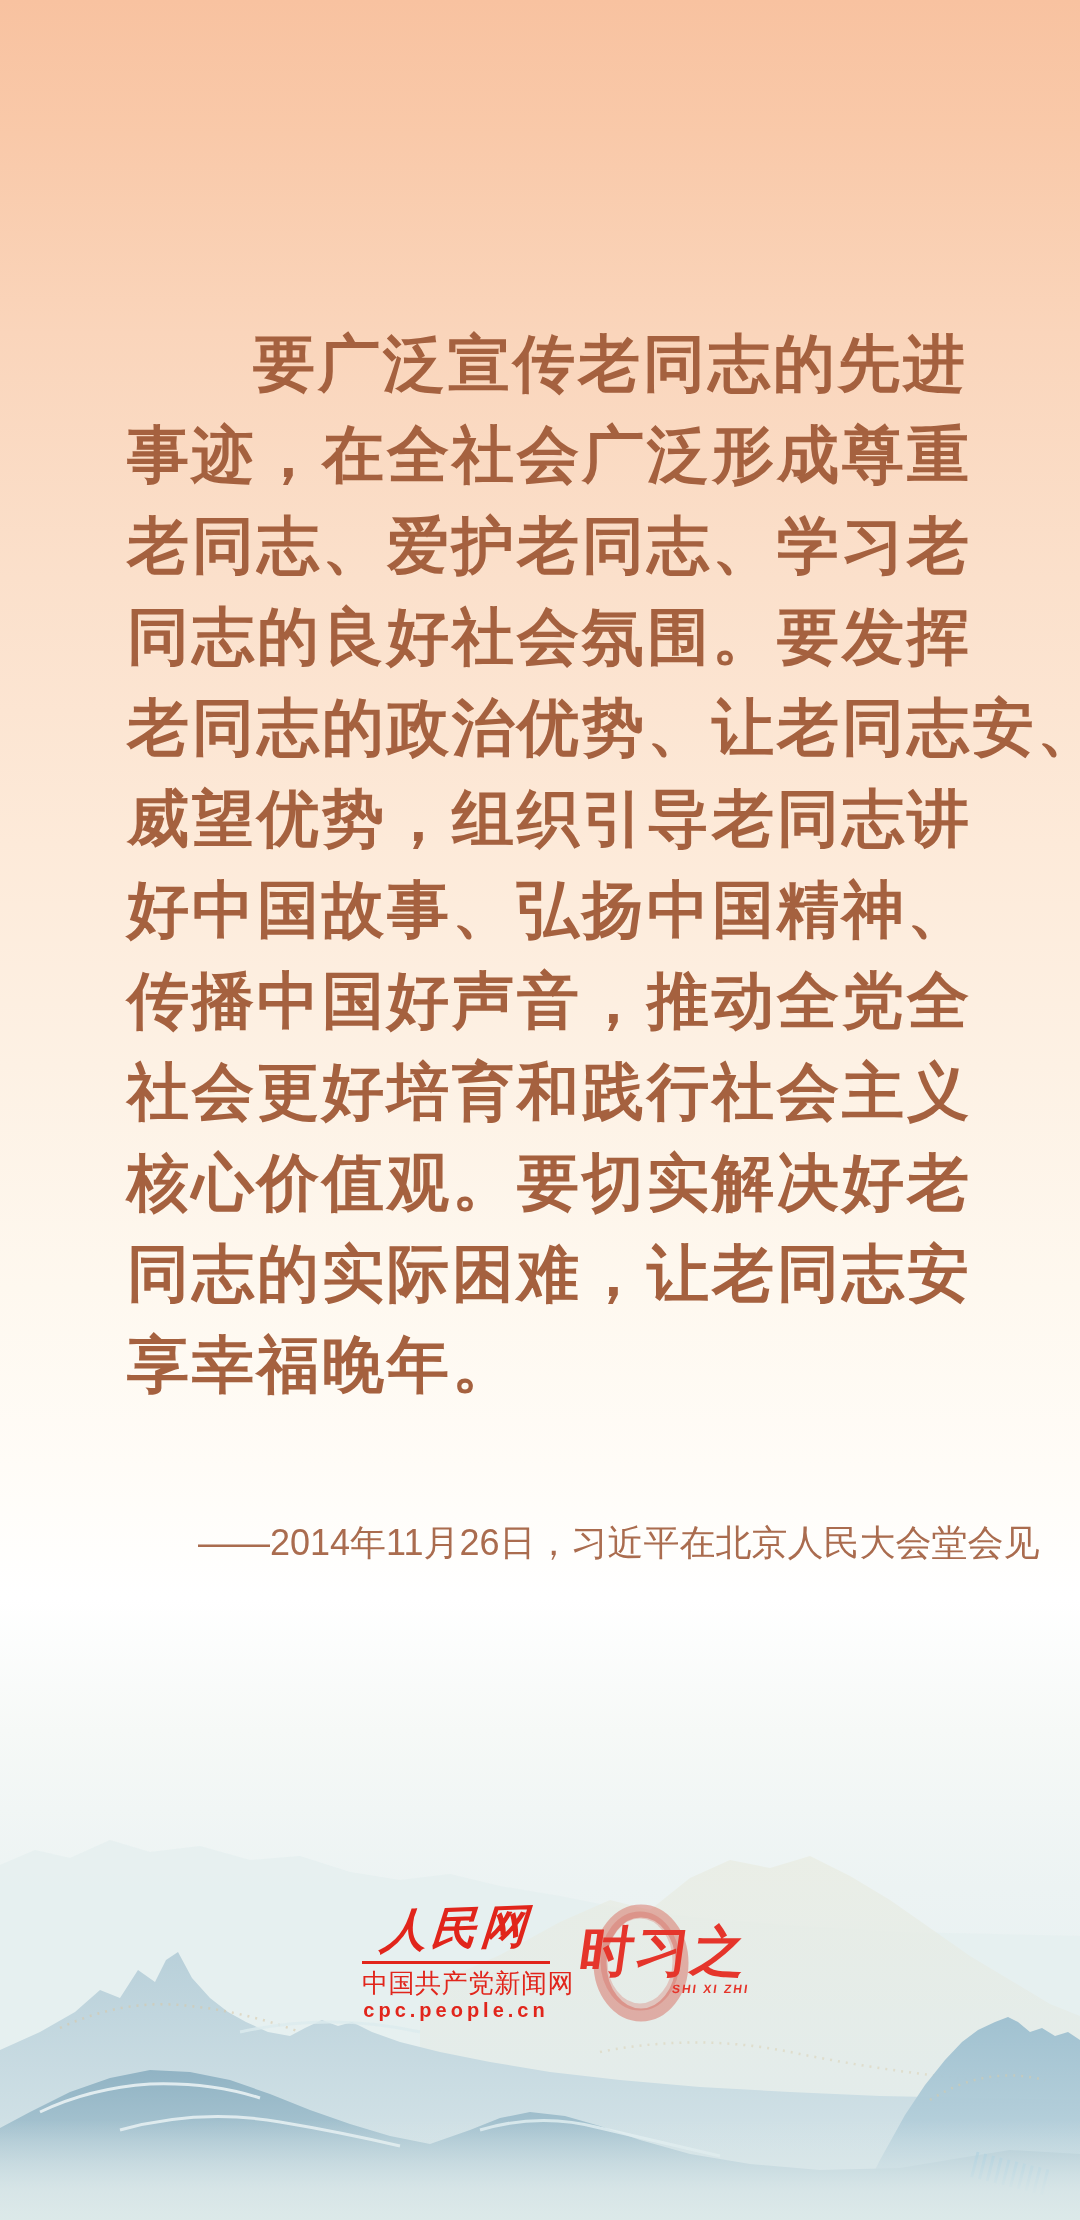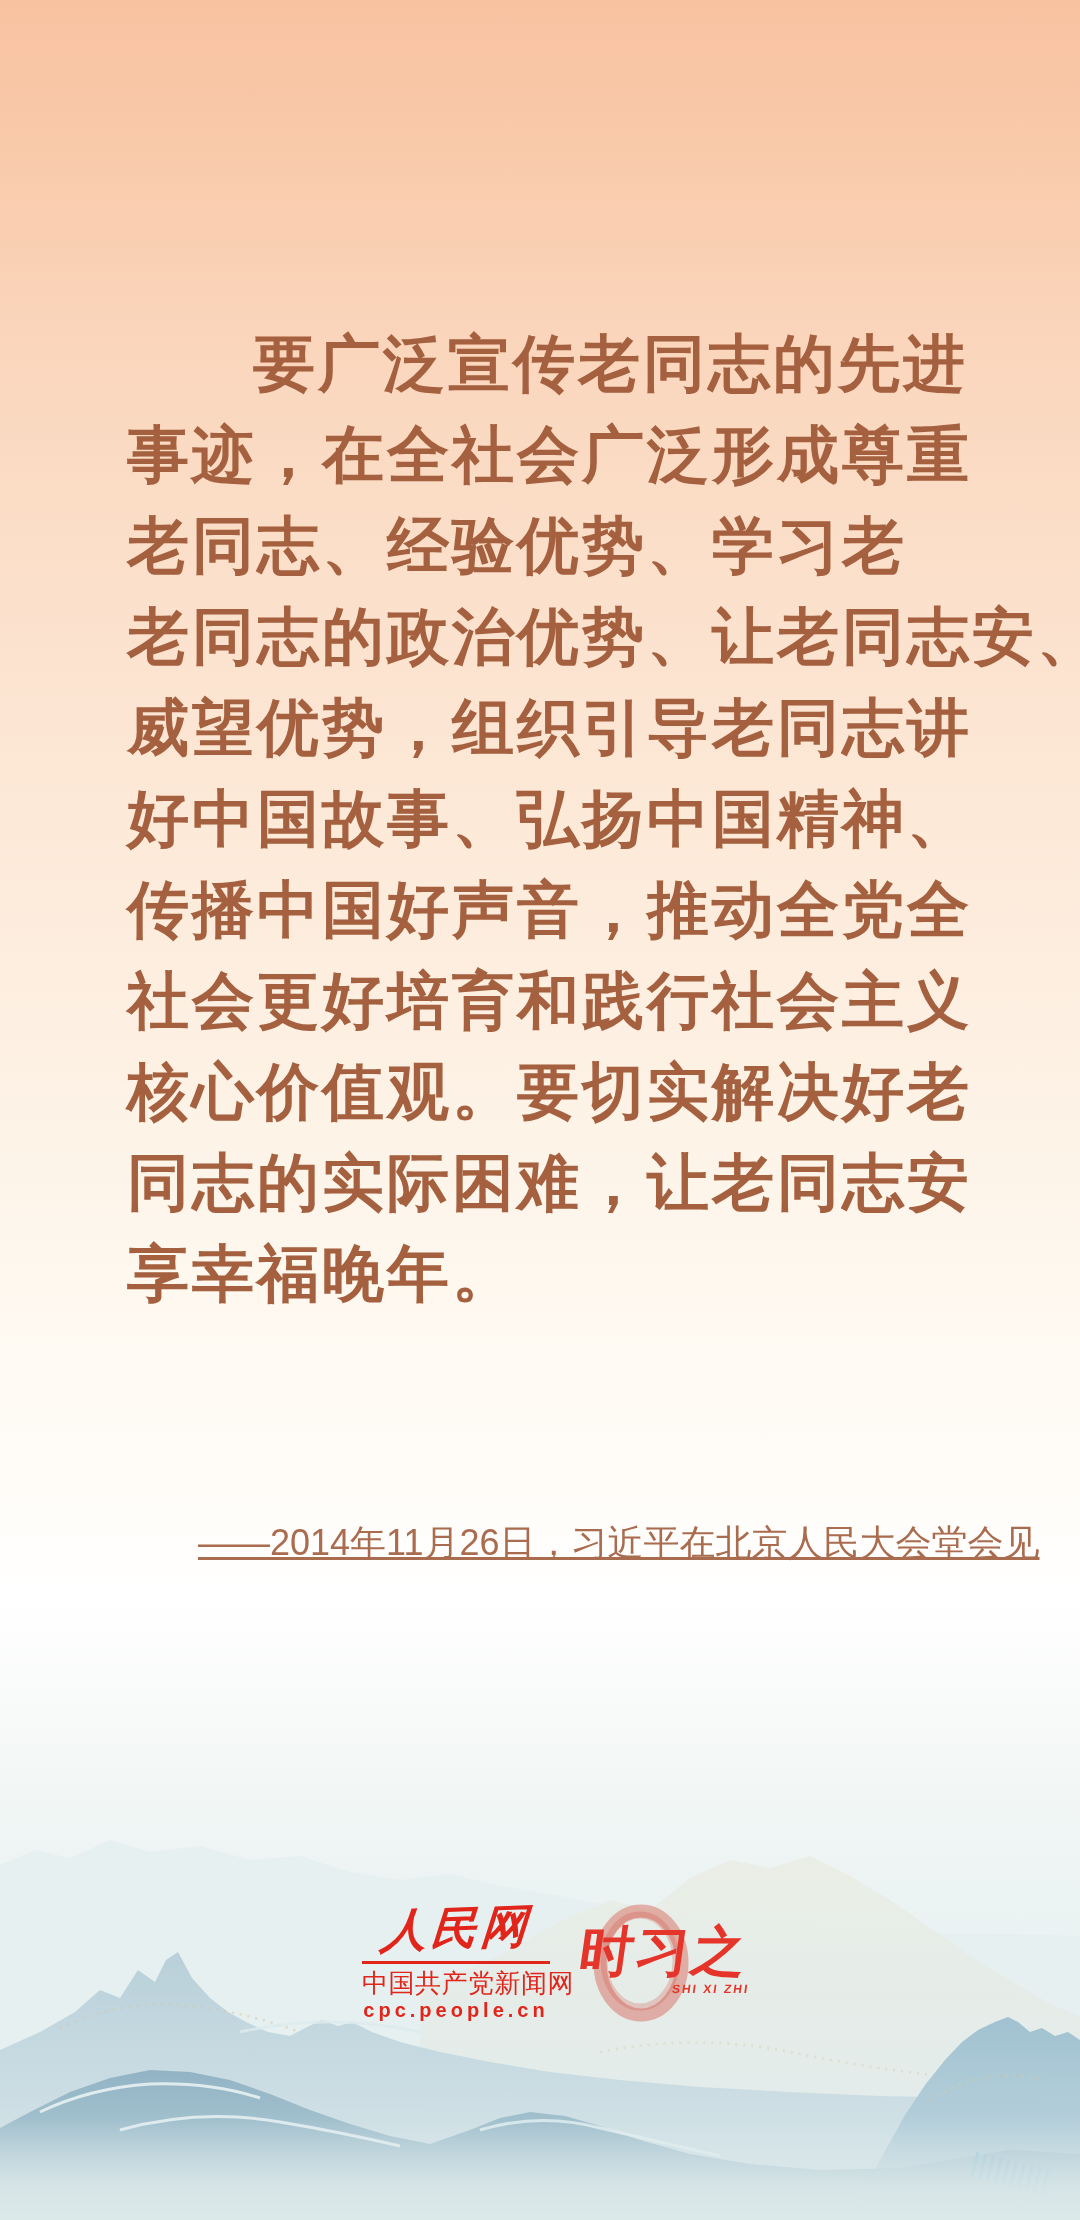--- a/index.html
+++ b/index.html
@@ -19,21 +19,21 @@
     letter-spacing:3px;
   }
   .quote-line{white-space:nowrap;height:91px;}
   .quote-line:first-child{padding-left:126px;}
   
   .attribution{
     position:absolute;left:126px;top:1506px;width:870px;
     color:#aa6c4f;font-size:36px;font-weight:400;line-height:74px;
   }
   .attr-line{white-space:nowrap;height:74px;}
-  .attr-line:first-child{padding-left:72px;text-decoration:underline;}
+  .attr-line:first-child{padding-left:72px;}
   
   .mountains{position:absolute;left:0;bottom:0;width:1080px;height:560px;display:block;}
   
   .people-logo{position:absolute;left:362px;top:1896px;width:188px;text-align:center;color:#e1251b;}
   .people-brand{
     font-family:"DejaVu Serif","Liberation Serif",serif;
     font-size:46px;font-weight:900;font-style:italic;letter-spacing:4px;
     transform:rotate(-2deg) skewX(-6deg);display:block;line-height:64px;
   }
   .people-underline{height:3px;background:#e1251b;margin:1px 0 4px 0;}
@@ -54,21 +54,22 @@
   }
 </style>
 </head>
 <body>
 
 <div class="page">
 
   <div class="quote">
       <div class="quote-line">要广泛宣传老同志的先进</div>
       <div class="quote-line">事迹，在全社会广泛形成尊重</div>
-      <div class="quote-line">老同志、经验优势、学习老</div>
+      <div class="quote-line">老同志、爱护老同志、学习老</div>
+      <div class="quote-line">同志的良好社会氛围。要发挥</div>
       <div class="quote-line">老同志的政治优势、让老同志安、</div>
       <div class="quote-line">威望优势，组织引导老同志讲</div>
       <div class="quote-line">好中国故事、弘扬中国精神、</div>
       <div class="quote-line">传播中国好声音，推动全党全</div>
       <div class="quote-line">社会更好培育和践行社会主义</div>
       <div class="quote-line">核心价值观。要切实解决好老</div>
       <div class="quote-line">同志的实际困难，让老同志安</div>
       <div class="quote-line">享幸福晚年。</div>
     </div>
 

